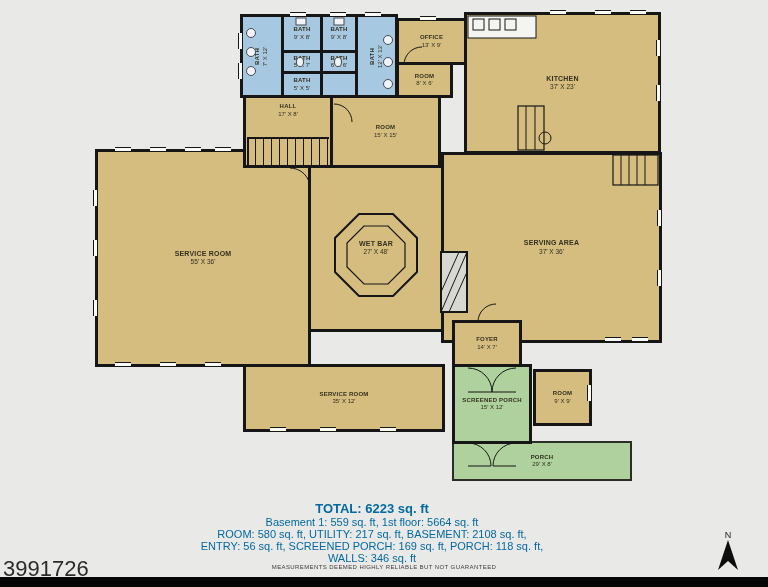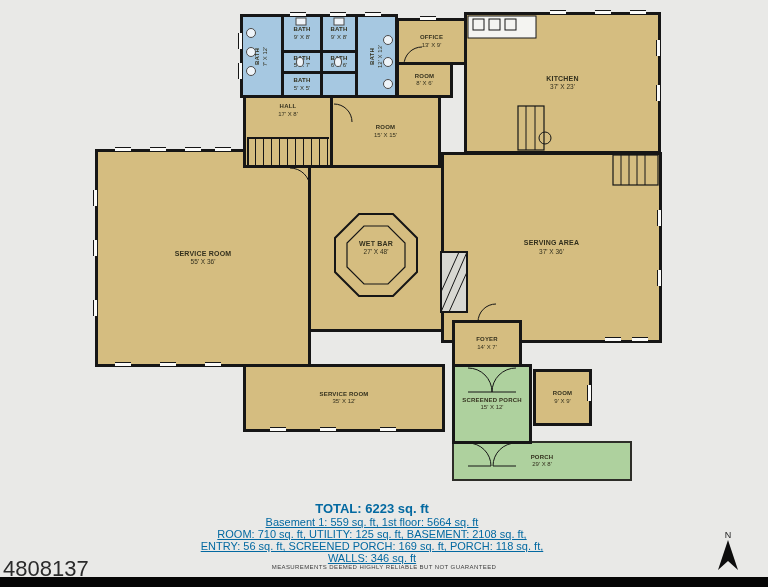--- a/index.html
+++ b/index.html
@@ -48,21 +48,21 @@
           border-top:2px solid #161616;}
   
   .winh{position:absolute;width:16px;height:5px;background:#fbfbf9;border-top:1px solid #161616;
         border-bottom:1px solid #161616;box-sizing:border-box;z-index:5;}
   .winv{position:absolute;width:5px;height:16px;background:#fbfbf9;border-left:1px solid #161616;
         border-right:1px solid #161616;box-sizing:border-box;z-index:5;}
   .fixtures{position:absolute;left:0;top:0;z-index:6;pointer-events:none;}
   
   .summary{position:absolute;left:0;top:485px;width:744px;text-align:center;color:#0369a1;z-index:7;margin-top:16px;}
   .total{font-size:13px;font-weight:bold;line-height:15px;}
-  .sline{font-size:11px;line-height:12px;text-decoration:underline;}
+  .sline{font-size:11px;line-height:12px;}
   .disclaimer{position:absolute;left:0;top:564px;width:768px;text-align:center;font-size:6px;
               letter-spacing:.4px;color:#3d3d3d;z-index:7;}
   .photo-id{position:absolute;left:3px;top:556px;font-size:22px;color:#2b2b2b;z-index:7;}
   .bottom-bar{position:absolute;left:0;top:577px;width:768px;height:10px;background:#060606;z-index:8;}
   .compass{position:absolute;left:714px;top:531px;width:28px;text-align:center;z-index:7;}
   .compass .n{font-size:9px;color:#1a1a1a;display:block;line-height:9px;}
 </style>
 </head>
 <body>
 
@@ -279,27 +279,27 @@
       <path d="M 290 168 A 20 20 0 0 1 310 188" fill="none" stroke="#161616" stroke-width="1"></path>
       <path d="M 334 104 A 18 18 0 0 1 352 122" fill="none" stroke="#161616" stroke-width="1"></path>
       <path d="M 404 65 A 18 18 0 0 1 422 47" fill="none" stroke="#161616" stroke-width="1"></path>
       <path d="M 478 322 A 18 18 0 0 1 496 304" fill="none" stroke="#161616" stroke-width="1"></path>
     </svg>
   </div>
 
   <div class="summary">
     <div class="total">TOTAL: 6223 sq. ft</div>
     <div class="sline">Basement 1: 559 sq. ft, 1st floor: 5664 sq. ft</div>
-    <div class="sline">ROOM: 710 sq. ft, UTILITY: 125 sq. ft, BASEMENT: 2108 sq. ft,</div>
+    <div class="sline">ROOM: 580 sq. ft, UTILITY: 217 sq. ft, BASEMENT: 2108 sq. ft,</div>
     <div class="sline">ENTRY: 56 sq. ft, SCREENED PORCH: 169 sq. ft, PORCH: 118 sq. ft,</div>
     <div class="sline">WALLS: 346 sq. ft</div>
   </div>
 
   <div class="disclaimer">MEASUREMENTS DEEMED HIGHLY RELIABLE BUT NOT GUARANTEED</div>
-  <div class="photo-id">4808137</div>
+  <div class="photo-id">3991726</div>
 
   <div class="compass">
     <span class="n">N</span>
     <svg width="24" height="32">
       <polygon points="12,0 22,30 12,21 2,30" fill="#0d0d0d"></polygon>
     </svg>
   </div>
 
   <div class="bottom-bar"></div>
 </div>

